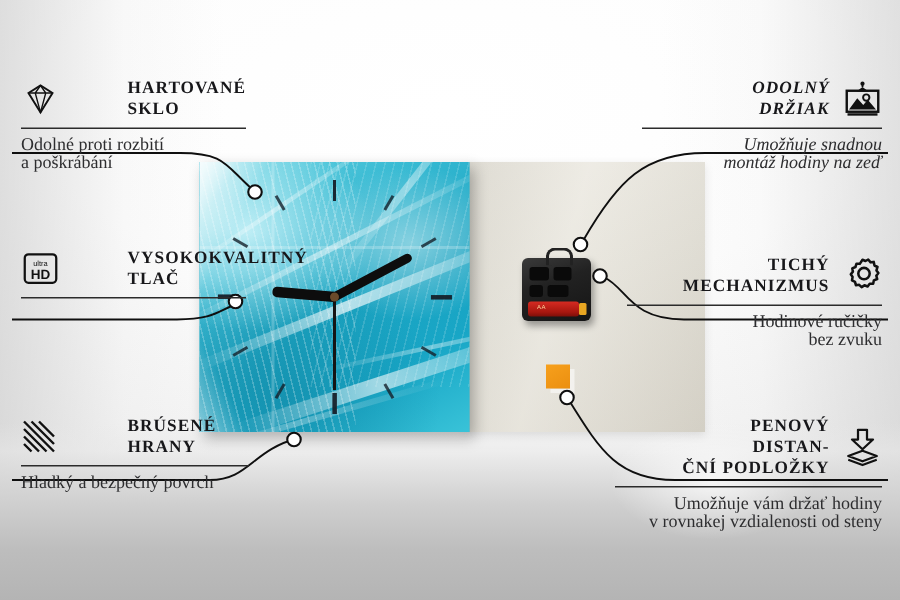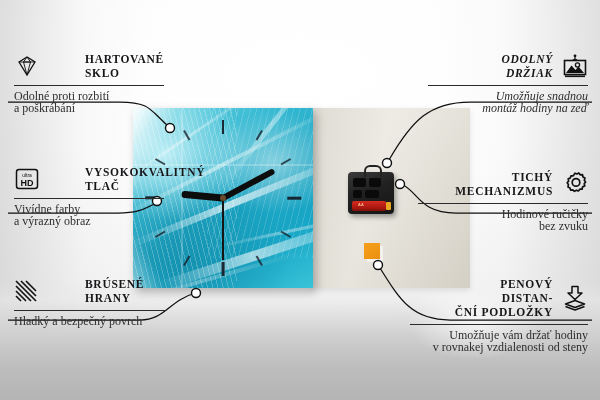--- a/index.html
+++ b/index.html
@@ -241,24 +241,20 @@
           <text x="13" y="10" font-family="Liberation Sans, sans-serif" font-size="5" text-anchor="middle" fill="#111">ultra</text>
           <text x="13" y="19" font-family="Liberation Sans, sans-serif" font-size="9" font-weight="bold" text-anchor="middle" fill="#111">HD</text>
         </svg>
       </span>
       <span class="ttl">
         <span>VYSOKOKVALITNÝ</span><br>
         <span>TLAČ</span>
       </span>
     </div>
     <div class="rule"></div>
-    <div class="desc">
-      <span>Vivídne farby</span><br>
-      <span>a výrazný obraz</span>
-    </div>
   </div>
 
   <div class="feat left" style="left:14px;top:277px;width:152px;">
     <div class="row">
       <span class="ico">
         <svg width="24" height="22" viewBox="0 0 24 22">
           <path d="M1 1 L21 21 M1 6 L16 21 M1 11 L11 21 M1 16 L6 21 M6 1 L21 16 M11 1 L21 11" stroke="#111" stroke-width="1.6" fill="none"></path>
         </svg>
       </span>
       <span class="ttl">

